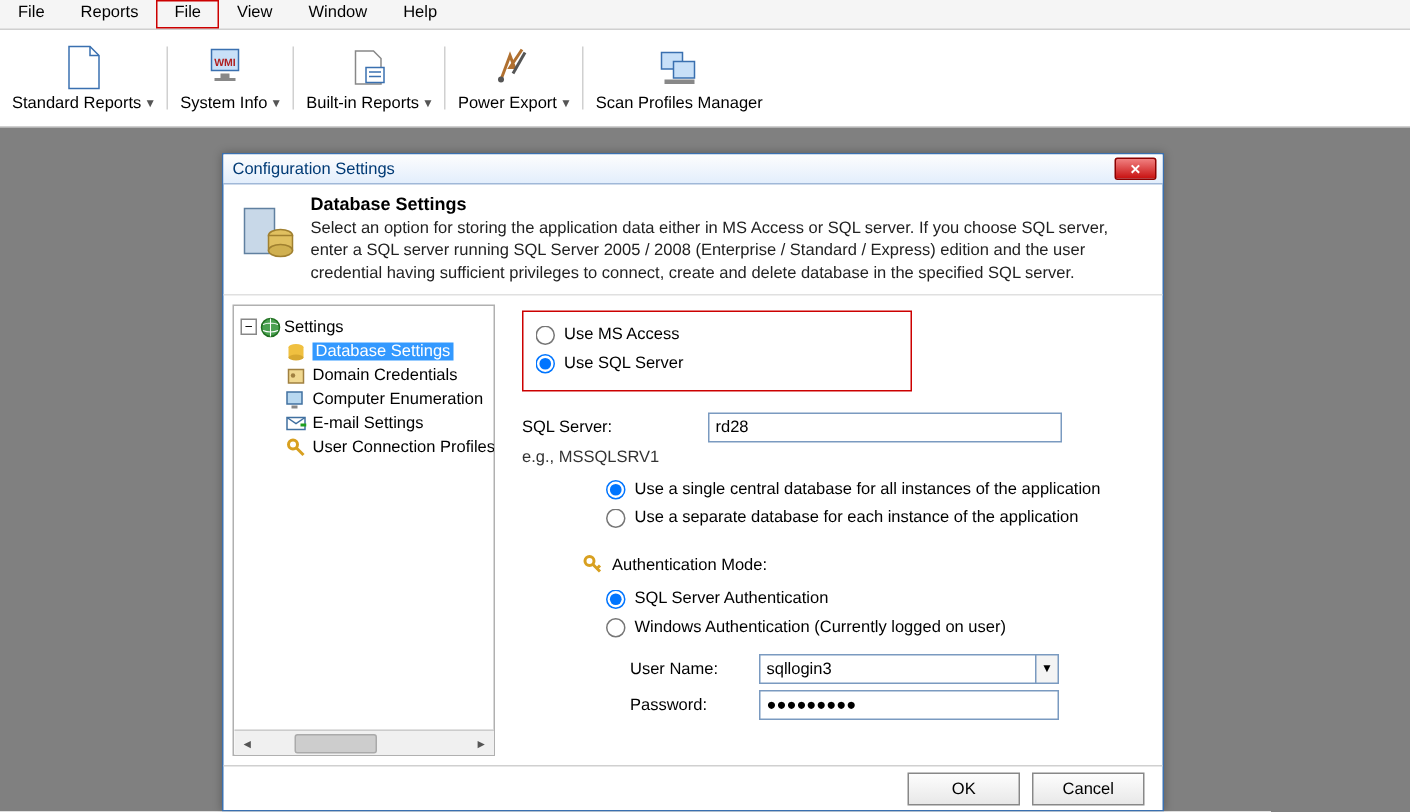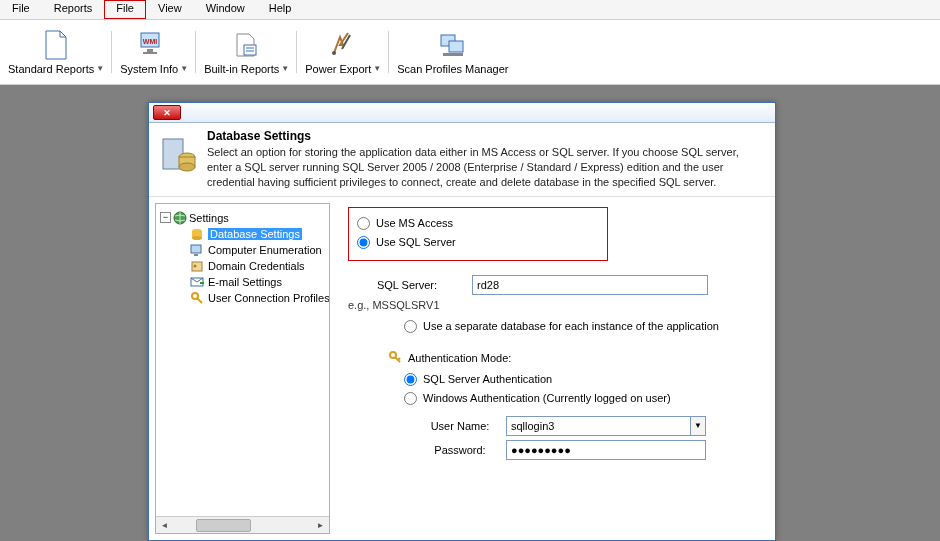--- a/index.html
+++ b/index.html
@@ -49,21 +49,21 @@
 .tree-scroll-thumb { position: absolute; left: 40px; width: 55px; height: 13px; top: 2px; background: #cdcdcd; border: 1px solid #aaa; border-radius: 2px; }
 .tree-scroll-btn { width: 17px; height: 17px; display: flex; align-items: center; justify-content: center; font-size: 8px; color: #555; }
 .tree-scroll-btn.right { margin-left: auto; }
 
 
 .settings-pane { flex: 1; padding: 10px 12px; overflow: auto; }
 .storage-group { border: 1px solid #c00; padding: 6px 8px 8px; width: 260px; margin-bottom: 14px; }
 .radio-row { display: flex; align-items: center; gap: 6px; padding: 3px 0; }
 .radio-row input[type=radio] { margin: 0; }
 .field-row { display: flex; align-items: center; gap: 6px; margin: 4px 0; }
-.field-label { text-align: center; width: 118px; }
+.field-label { text-align: left; width: 118px; }
 .text-input { height: 20px; border: 1px solid #7a9ac0; padding: 1px 4px; font-size: 11px; font-family: inherit; }
 .hint { font-size: 11px; color: #333; margin-bottom: 6px; }
 .section-heading { font-size: 11px; margin: 4px 0 3px 40px; }
 .indent1 { margin-left: 56px; }
 .indent2 { margin-left: 72px; }
 .auth-heading-row { display: flex; align-items: center; gap: 6px; margin: 14px 0 4px 40px; }
 .combo { display: flex; align-items: center; }
 .combo input { flex: 1; border-right: none; }
 .combo-btn { width: 16px; height: 20px; border: 1px solid #7a9ac0; background: #f4f4f4; display: flex; align-items: center; justify-content: center; font-size: 8px; cursor: pointer; }
 
@@ -149,20 +149,21 @@
     <div class="toolbar-label-row">
       <span class="toolbar-label">Scan Profiles Manager</span>
     </div>
   </div>
 </div>
 
 <div class="backdrop"></div>
 
 <div class="dialog">
   <div class="dialog-titlebar">
+    <span class="dialog-title">Configuration Settings</span>
     <div class="dialog-close">
       <span>✕</span>
     </div>
   </div>
 
   <div class="header-panel">
     <div class="header-icon">
       <svg width="40" height="46" viewBox="0 0 40 46">
           <rect x="4" y="10" width="20" height="30" fill="#c8d8e8" stroke="#6080a0"></rect>
           <ellipse cx="28" cy="28" rx="8" ry="4" fill="#e0c060" stroke="#a08030"></ellipse>
@@ -196,34 +197,34 @@
                 <ellipse cx="7" cy="4" rx="5" ry="2" fill="#f0c040"></ellipse>
                 <rect x="2" y="4" width="10" height="7" fill="#f0c040"></rect>
                 <ellipse cx="7" cy="11" rx="5" ry="2" fill="#d8a830"></ellipse>
               </svg>
             </span>
           <span class="tree-label">Database Settings</span>
         </div>
         <div class="tree-row">
           <span class="tree-icon">
               <svg width="14" height="14">
+                <rect x="2" y="3" width="10" height="9" fill="#f0d890" stroke="#a08040"></rect>
+                <circle cx="5" cy="7" r="1.5" fill="#a08040"></circle>
+              </svg>
+            </span>
+          <span class="tree-label">Domain Credentials</span>
+        </div>
+        <div class="tree-row">
+          <span class="tree-icon">
+              <svg width="14" height="14">
                 <rect x="1" y="2" width="10" height="8" fill="#b8d8f0" stroke="#4070a0"></rect>
                 <rect x="4" y="11" width="4" height="2" fill="#888"></rect>
               </svg>
             </span>
           <span class="tree-label">Computer Enumeration</span>
-        </div>
-        <div class="tree-row">
-          <span class="tree-icon">
-              <svg width="14" height="14">
-                <rect x="2" y="3" width="10" height="9" fill="#f0d890" stroke="#a08040"></rect>
-                <circle cx="5" cy="7" r="1.5" fill="#a08040"></circle>
-              </svg>
-            </span>
-          <span class="tree-label">Domain Credentials</span>
         </div>
         <div class="tree-row">
           <span class="tree-icon">
               <svg width="14" height="14">
                 <rect x="1" y="3" width="12" height="8" fill="#fff" stroke="#4070a0"></rect>
                 <path d="M1 3 l6 4 l6 -4" stroke="#4070a0" fill="none"></path>
                 <path d="M10 8 l4 0" stroke="#20a020" stroke-width="2"></path>
               </svg>
             </span>
           <span class="tree-label">E-mail Settings</span>
@@ -257,20 +258,24 @@
         </label>
       </div>
 
       <div class="field-row">
         <span class="field-label">SQL Server:</span>
         <input class="text-input" style="width: 236px;" value="rd28">
       </div>
       <div class="hint">e.g., MSSQLSRV1</div>
 
       <label class="radio-row indent1">
+        <input type="radio" name="dbopt" checked="" style="">
+        <span>Use a single central database for all instances of the application</span>
+      </label>
+      <label class="radio-row indent1">
         <input type="radio" name="dbopt" style="">
         <span>Use a separate database for each instance of the application</span>
       </label>
 
       <div class="auth-heading-row">
         <span><svg width="14" height="14">
               <circle cx="5" cy="5" r="3" fill="none" stroke="#d8a020" stroke-width="2"></circle>
               <path d="M7 7 l5 5 M10 10 l2 -2" stroke="#d8a020" stroke-width="2"></path>
             </svg></span>
         <span>Authentication Mode:</span>
@@ -293,13 +298,17 @@
             </div>
         </div>
       </div>
       <div class="field-row indent2">
         <span class="field-label" style="width:80px">Password:</span>
         <input class="text-input" style="width: 200px;" value="●●●●●●●●●">
       </div>
     </div>
   </div>
 
+  <div class="dialog-footer">
+    <button class="dlg-btn">OK</button>
+    <button class="dlg-btn">Cancel</button>
+  </div>
 </div>
 
 </body></html>

